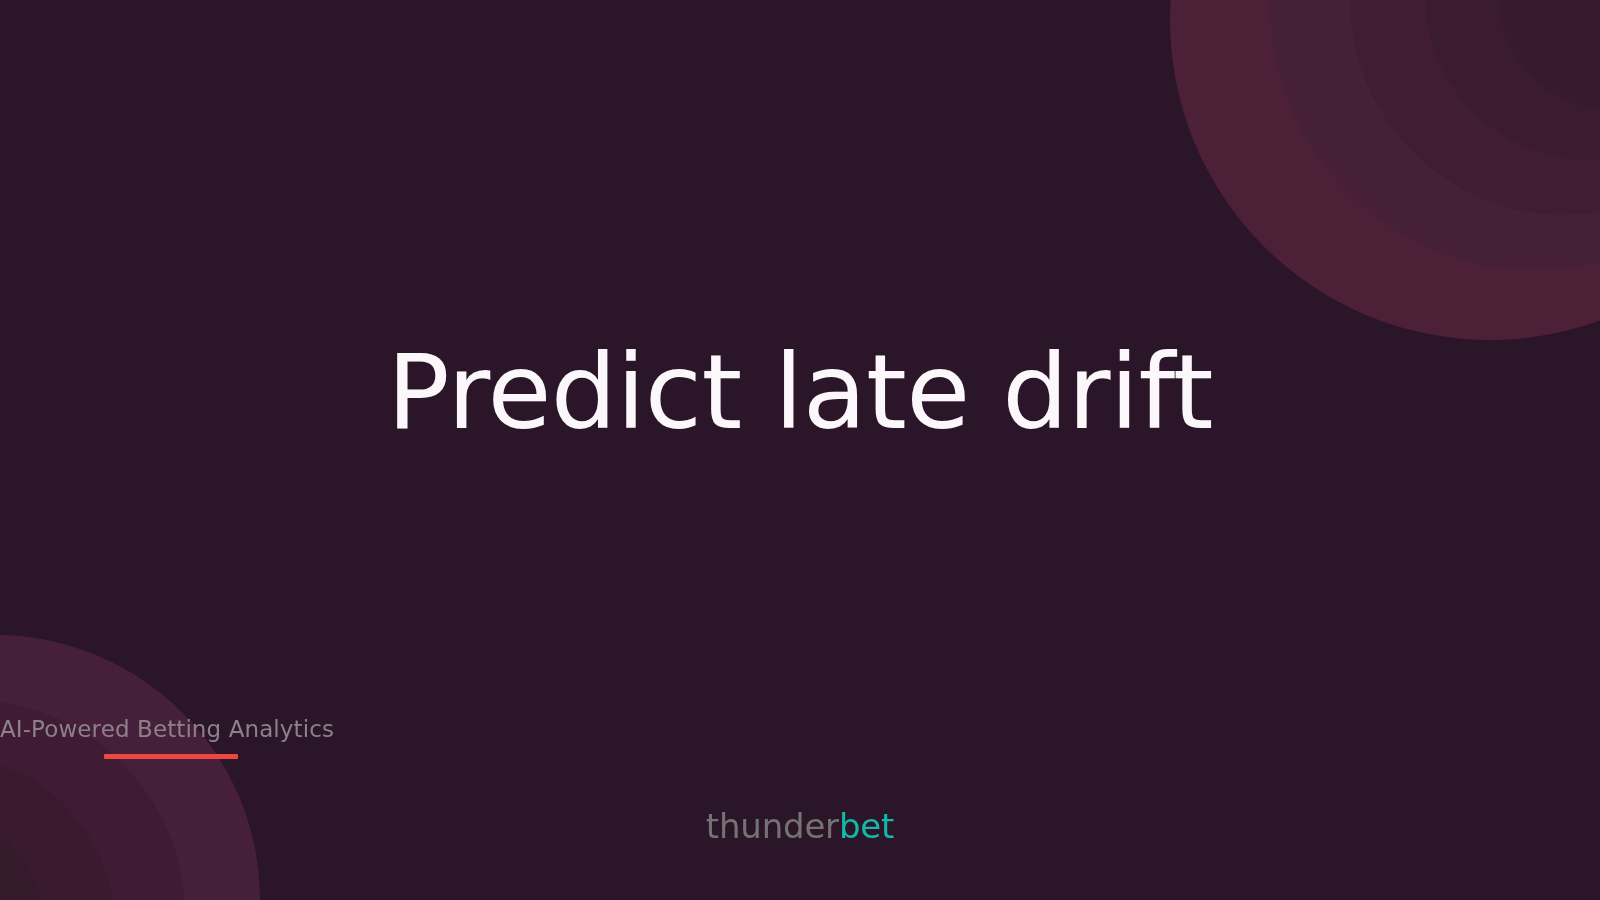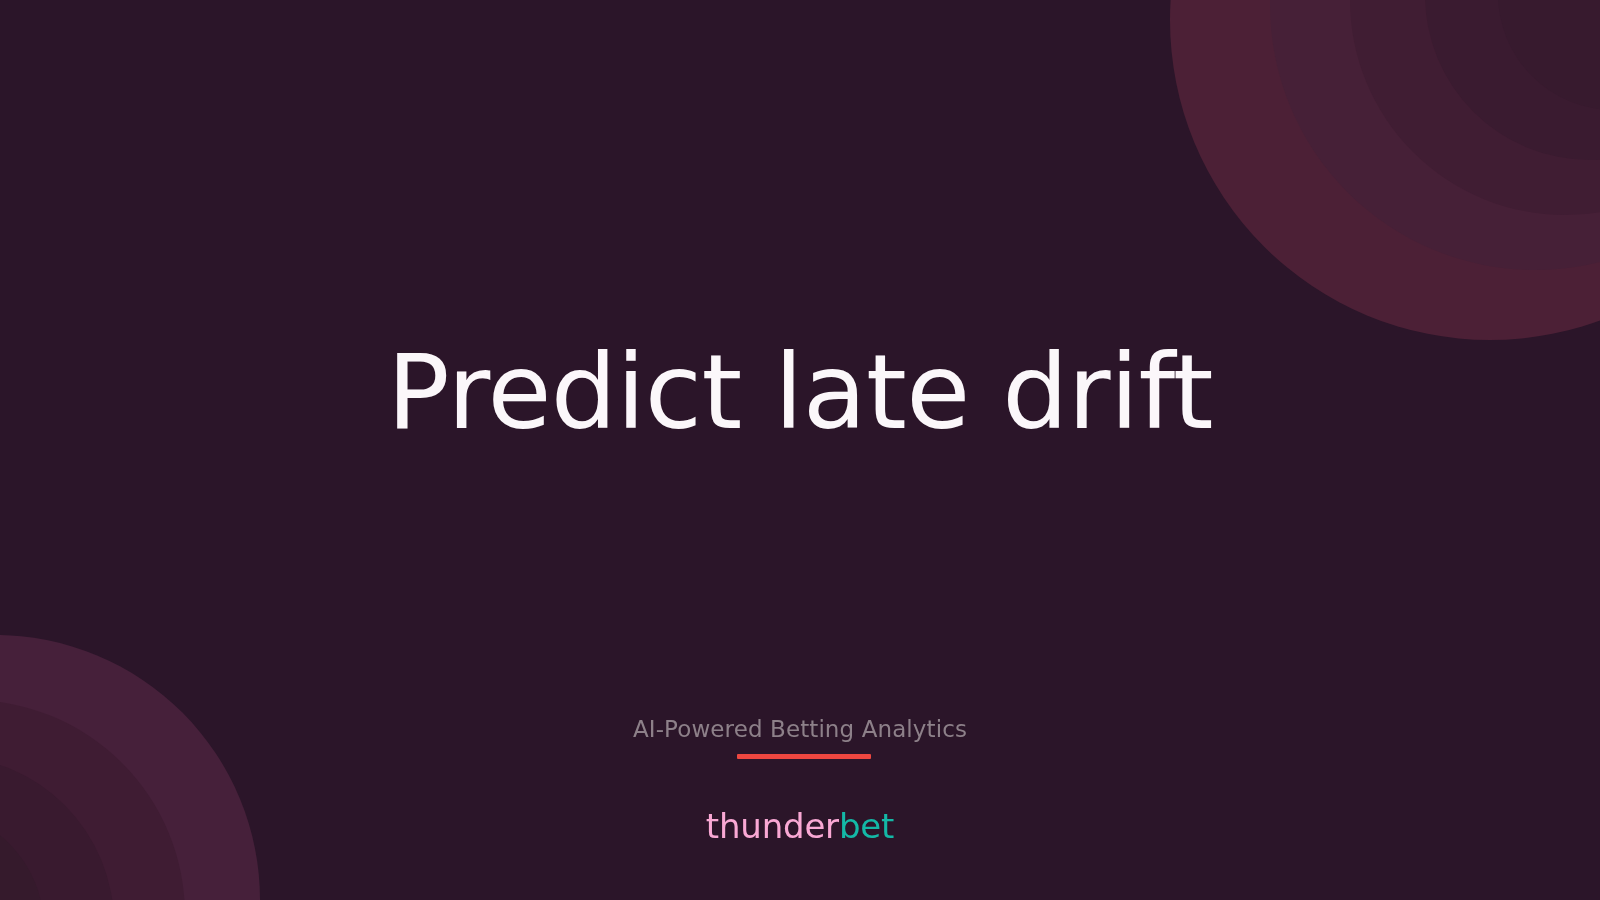--- a/index.html
+++ b/index.html
@@ -62,21 +62,20 @@
     letter-spacing: -0.5px;
     color: #FBF7FA;
     white-space: nowrap;
   }
 
   .subtitle-wrap {
     position: absolute;
     left: 0;
     right: 0;
     top: 716px;
-    text-align: center;
   }
 
   .subtitle {
     display: inline-block;
     position: relative;
     font-size: 23px;
     font-weight: 400;
     letter-spacing: 0.1px;
     color: #8D8089;
   }
@@ -99,21 +98,21 @@
     text-align: center;
   }
 
   .logo {
     display: inline-block;
     font-size: 34px;
     font-weight: 400;
     letter-spacing: -0.2px;
   }
 
-  .logo-primary { color: #f9a8d4; }
+  .logo-primary { color: #737373; }
   .logo-accent  { color: #14b8a6; }
 </style>
 </head>
 <body>
 
 <div class="deco-layer">
   <div class="ring tr-r1"></div>
   <div class="ring tr-r2"></div>
   <div class="ring tr-r3"></div>
   <div class="ring tr-r4"></div>

